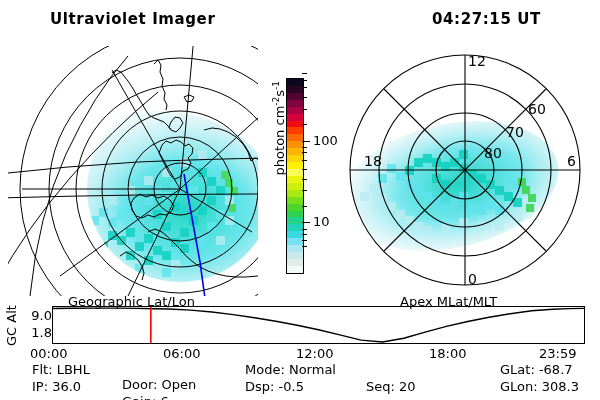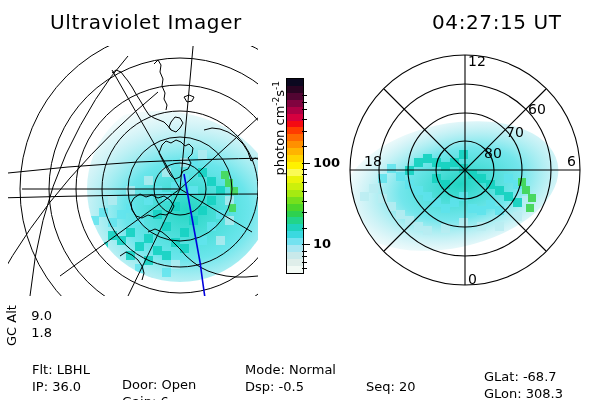--- a/index.html
+++ b/index.html
@@ -1,58 +1,58 @@
 <!DOCTYPE html>
 <html><head>
 <meta charset="utf-8">
 <style>
   html,body{margin:0;padding:0;background:#ffffff;}
   body{width:600px;height:400px;overflow:hidden;position:relative;
        font-family:"DejaVu Sans","Liberation Sans",sans-serif;color:#000;}
   .abs{position:absolute;}
   
   #header{top:6px;left:0;width:600px;height:26px;}
-  #header .h{position:absolute;font-size:20px;letter-spacing:.6px;white-space:nowrap;}
+  #header .h{position:absolute;font-size:15px;letter-spacing:.6px;white-space:nowrap;font-weight:bold;}
   #h-title{left:50px;top:4px;}
   #h-date{left:275px;top:4px;}
   #h-time{left:432px;top:4px;}
   
   #geo-panel{left:8px;top:46px;width:250px;height:250px;}
   #mlt-panel{left:342px;top:46px;width:248px;height:250px;}
   svg{display:block;overflow:visible;}
   
   #cbar-wrap{left:262px;top:60px;width:78px;height:230px;}
   #cbar-label{position:absolute;left:-58px;top:60px;width:150px;
      transform:rotate(-90deg);font-size:13px;text-align:center;white-space:nowrap;}
   #cbar-label sup{font-size:9px;vertical-align:super;}
   #cbar{position:absolute;left:24px;top:18px;width:16px;height:194px;
         border:1px solid #000;}
   .cb-seg{width:100%;}
-  #cbar-ticks{position:absolute;left:40px;top:28px;width:40px;height:194px;font-weight:bold;}
+  #cbar-ticks{position:absolute;left:40px;top:6px;width:40px;height:194px;}
   .cb-tick{position:absolute;left:0;width:5px;height:1px;background:#000;}
   .cb-tickmaj{width:8px;height:1px;}
   .cb-tlabel{position:absolute;left:11px;font-size:13px;transform:translateY(-8px);}
   
   #strip{left:0;top:296px;width:600px;height:62px;}
   #gcalt-label{position:absolute;left:-18px;top:22px;width:58px;
      transform:rotate(-90deg);font-size:13px;text-align:center;white-space:nowrap;}
   .ylab{position:absolute;font-size:13px;right:0;}
   #yl-hi{top:12px;}
   #yl-lo{top:29px;margin-left:32px;}
   #ybox{position:absolute;left:0;top:0;width:52px;height:50px;}
   #strip-plot{position:absolute;left:52px;top:10px;width:533px;height:38px;}
   .strip-cap{position:absolute;top:-12px;font-size:13px;white-space:nowrap;}
   #cap-geo{left:16px;}
   #cap-apex{left:348px;}
   .xlab{position:absolute;top:40px;font-size:13px;white-space:nowrap;}
   
   #footer{left:0;top:362px;width:600px;height:36px;font-size:13px;}
   #footer .cell{position:absolute;white-space:nowrap;}
   .r1{top:0;} .r2{top:17px;}
-  .c1{left:32px;} .c2{left:122px;margin-top:15px;} .c3{left:245px;} .c4{left:366px;} .c5{left:484px;margin-top:7px;}
+  .c1{left:32px;} .c2{left:122px;margin-top:15px;} .c3{left:245px;} .c4{left:366px;} .c5{left:500px;}
 </style>
 </head>
 <body>
 
 <div id="header" class="abs">
   <div class="h" id="h-title">Ultraviolet Imager</div>
   <div class="h" id="h-time">04:27:15 UT</div>
 </div>
 
 <div id="geo-panel" class="abs">
@@ -357,20 +357,34 @@
   </svg>
 </div>
 
 <div id="strip" class="abs">
   <div id="ybox">
     <div id="gcalt-label">GC Alt</div>
     <div class="ylab" id="yl-hi">9.0</div>
     <div class="ylab" id="yl-lo">1.8</div>
   </div>
 
+  <div id="strip-plot">
+    <div class="strip-cap" id="cap-geo">Geographic Lat/Lon</div>
+    <div class="strip-cap" id="cap-apex">Apex MLat/MLT</div>
+    <svg width="533" height="38" viewBox="0 0 533 38" preserveAspectRatio="none">
+      <rect x="0.5" y="0.5" width="532" height="37" fill="none" stroke="#000" stroke-width="1"></rect>
+      <polyline id="alt-curve" fill="none" stroke="#000" stroke-width="1.4" points="0.0,2.5 21.3,2.2 42.6,2.1 64.0,2.1 85.3,2.4 101.3,2.7 117.3,3.0 138.6,4.1 159.9,6.0 181.2,8.6 202.5,11.7 223.9,15.2 245.2,19.2 266.5,23.7 287.8,28.9 309.1,34.1 330.5,36.0 351.8,32.2 373.1,26.1 394.4,20.4 415.7,15.5 437.1,11.2 458.4,7.7 479.7,4.8 501.0,3.2 517.0,2.6 533.0,2.4"></polyline>
+      <line id="time-marker" x1="98.8182" y1="1" x2="98.8182" y2="37" stroke="#ff0000" stroke-width="1.6"></line>
+    </svg>
+    <div class="xlab" id="xt0" style="left:-22px">00:00</div>
+    <div class="xlab" id="xt1" style="left:111px">06:00</div>
+    <div class="xlab" id="xt2" style="left:244px">12:00</div>
+    <div class="xlab" id="xt3" style="left:377px">18:00</div>
+    <div class="xlab" id="xt4" style="left:487px">23:59</div>
+  </div>
 </div>
 
 <div id="footer" class="abs">
   <div class="cell r1 c1">Flt: LBHL</div>
   <div class="cell r2 c1">IP: 36.0</div>
   <div class="cell r1 c2">Door: Open</div>
   <div class="cell r2 c2">Gain: 6</div>
   <div class="cell r1 c3">Mode: Normal</div>
   <div class="cell r2 c3">Dsp:   -0.5</div>
   <div class="cell r2 c4">Seq: 20</div>

